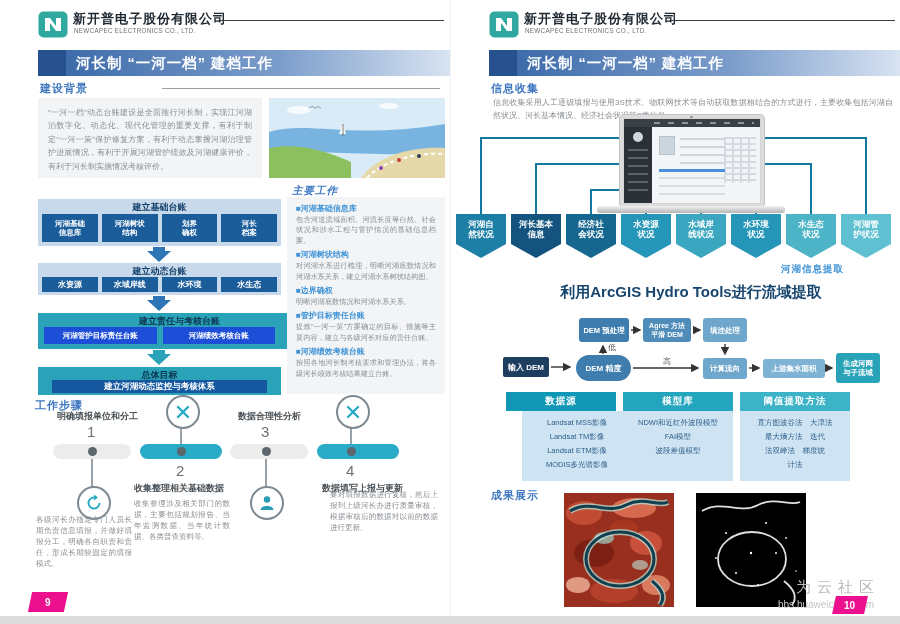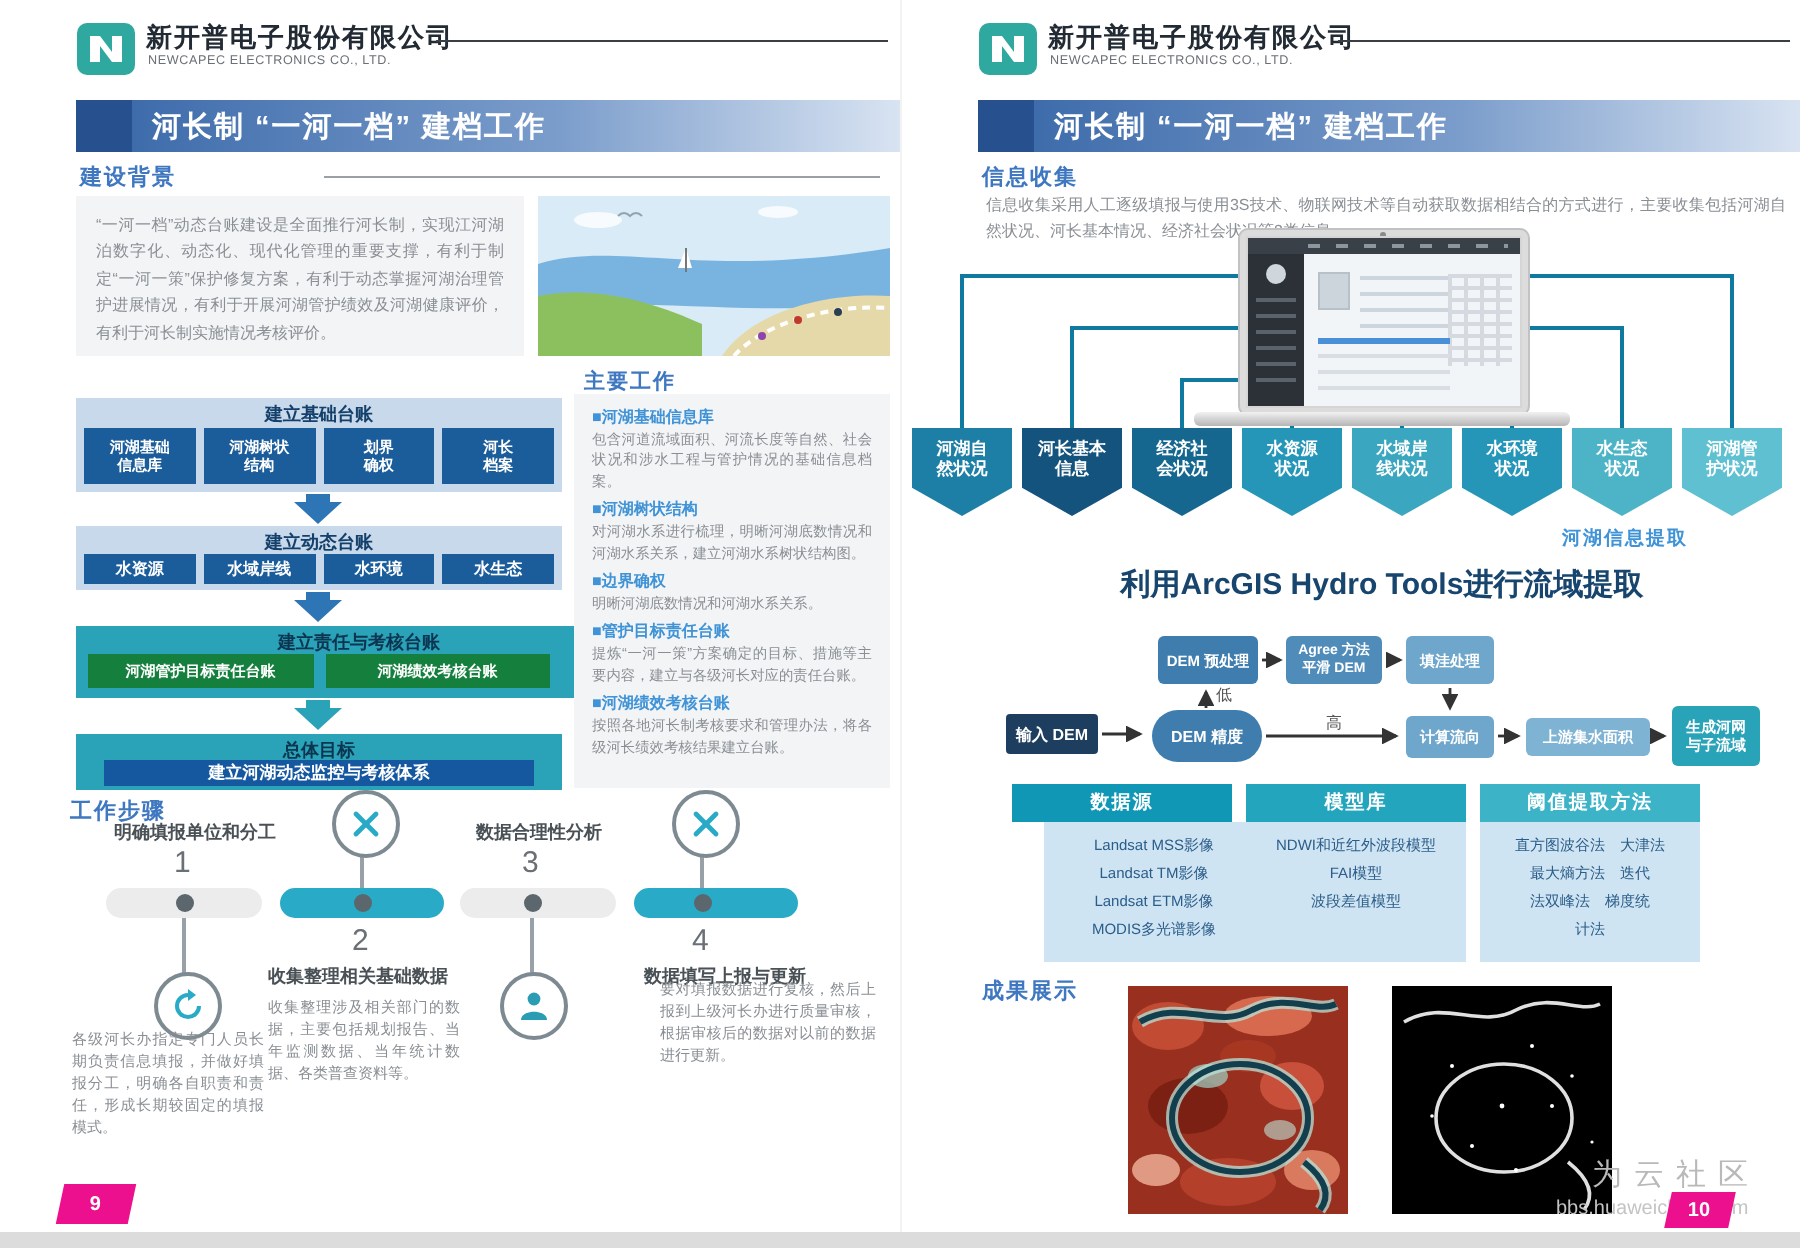--- a/index.html
+++ b/index.html
@@ -17,21 +17,21 @@
   .sec-h{font-size:11px;font-weight:bold;color:#3f78c0;letter-spacing:1px;}
   .rule{height:1px;background:#9aa0a4;}
   .panel{background:#f3f4f6;}
   .body-t{font-size:8px;color:#8a8f94;line-height:13.4px;text-align:justify;}
   .flow-title{font-size:9px;font-weight:bold;color:#14406b;text-align:center;width:100%;}
   .fp-light{background:#c7d9ea;}
   .fp-teal{background:#2aa2b8;}
   .frow{display:flex;gap:4px;}
   .fbox{background:#1b5d9b;color:#fff;font-weight:bold;display:flex;align-items:center;
         justify-content:center;text-align:center;white-space:pre-line;flex:1;line-height:9.5px;}
-  .fbox.purple{background:#15803d;}
+  .fbox.purple{background:#1d4ed8;}
   .stem{position:absolute;width:12px;}
   .tri{position:absolute;width:0;height:0;border-left:12px solid transparent;border-right:12px solid transparent;}
   .bullet-t{font-size:8px;font-weight:bold;color:#3f93d6;line-height:10px;}
   .bullet-b{font-size:7.2px;color:#8a8f94;line-height:10.4px;margin:1px 0 4px;text-align:justify;}
   .pill{position:absolute;height:15px;border-radius:8px;}
   .pill.gray{background:#ececec;}
   .pill.teal{background:#29abc7;}
   .dot{position:absolute;width:9px;height:9px;border-radius:50%;background:#5b666d;}
   .vline{position:absolute;width:2px;background:#98a1a7;}
   .circ{position:absolute;width:30px;height:30px;border-radius:50%;background:#fff;
@@ -134,21 +134,21 @@
     <div class="stem abs" style="left:153px;top:350px;height:4px;background:#2aa2b8;"></div>
     <div class="tri abs" style="left:147px;top:354px;border-top:11px solid #2aa2b8;"></div>
 
     <div class="abs fp-teal" style="left:38px;top:367px;width:243px;height:28px;">
       <div class="flow-title" style="position:absolute;top:2px;color:#0c3550;">总体目标</div>
       <div class="frow" style="position:absolute;left:14px;top:13px;width:215px;height:13px;">
         <div class="fbox" style="font-size: 8.5px; background: rgb(21, 88, 160); white-space: pre-line;">建立河湖动态监控与考核体系</div>
       </div>
     </div>
 
-    <div class="abs sec-h" style="left:292px;top:184px;font-size:10.5px;">主要工作</div>
+    <div class="abs sec-h" style="left:292px;top:184px;font-size:10.5px;font-style:italic;">主要工作</div>
     <div class="abs panel" style="left:287px;top:197px;width:158px;height:197px;padding:7px 9px;box-sizing:border-box;">
       <div class="bullet-t" style="white-space: pre-line;">■河湖基础信息库</div>
       <div class="bullet-b">包含河道流域面积、河流长度等自然、社会状况和涉水工程与管护情况的基础信息档案。</div>
       <div class="bullet-t" style="white-space: pre-line;">■河湖树状结构</div>
       <div class="bullet-b">对河湖水系进行梳理，明晰河湖底数情况和河湖水系关系，建立河湖水系树状结构图。</div>
       <div class="bullet-t" style="white-space: pre-line;">■边界确权</div>
       <div class="bullet-b">明晰河湖底数情况和河湖水系关系。</div>
       <div class="bullet-t" style="white-space: pre-line;">■管护目标责任台账</div>
       <div class="bullet-b">提炼“一河一策”方案确定的目标、措施等主要内容，建立与各级河长对应的责任台账。</div>
       <div class="bullet-t" style="white-space: pre-line;">■河湖绩效考核台账</div>

